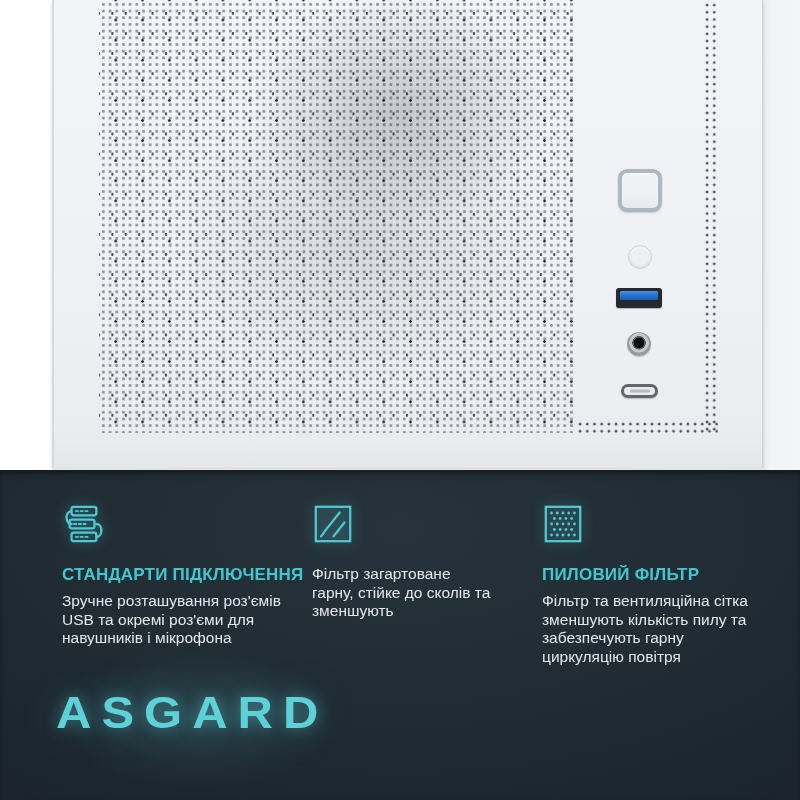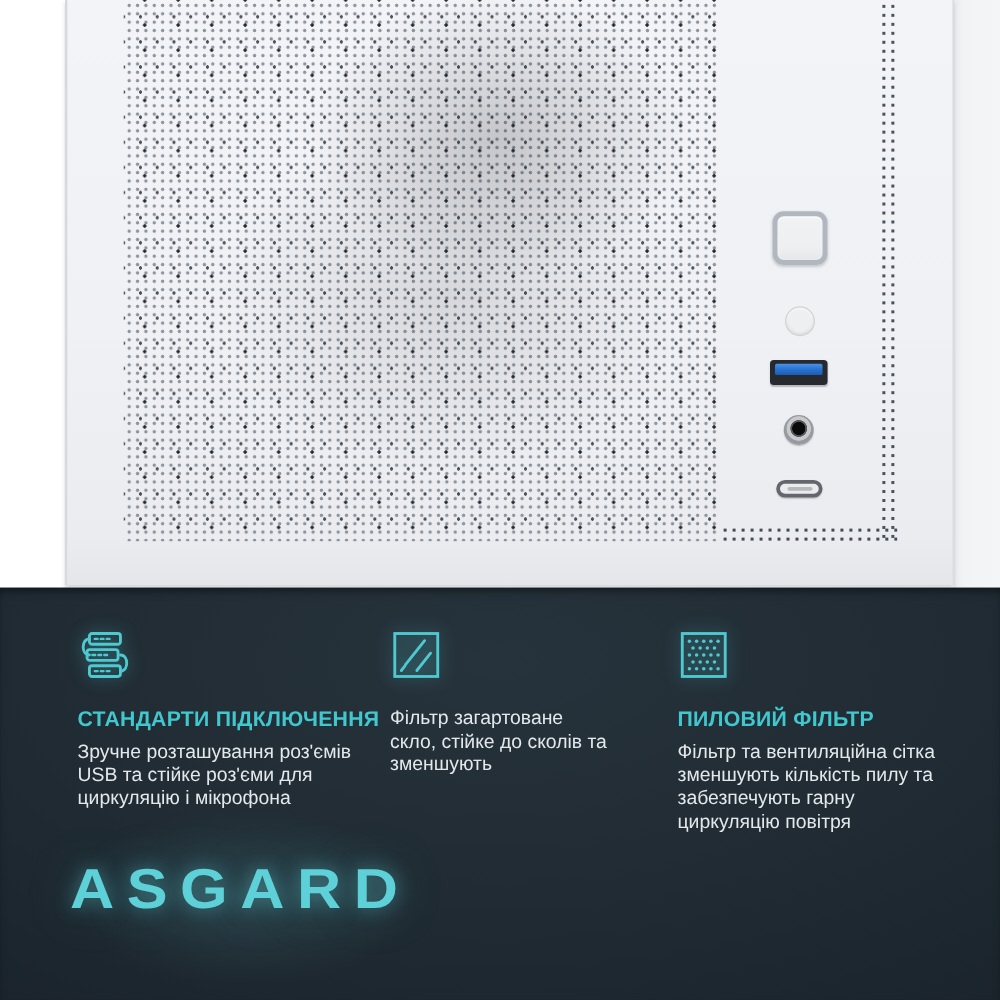--- a/index.html
+++ b/index.html
@@ -150,35 +150,35 @@
               <line x1="17.5" y1="22" x2="19.8" y2="22"></line>
               <line x1="22.5" y1="22" x2="24.8" y2="22"></line>
             <line x1="14.5" y1="35.5" x2="16.8" y2="35.5"></line>
               <line x1="19.5" y1="35.5" x2="21.8" y2="35.5"></line>
               <line x1="24.5" y1="35.5" x2="26.8" y2="35.5"></line>
           </g>
         </svg>
         <div class="feature-title">СТАНДАРТИ ПІДКЛЮЧЕННЯ</div>
         <div class="feature-desc">
           <div class="line">Зручне розташування роз'ємів</div>
-          <div class="line">USB та стійке роз'єми для</div>
-          <div class="line">циркуляцію і мікрофона</div>
+          <div class="line">USB та окремі роз'єми для</div>
+          <div class="line">навушників і мікрофона</div>
         </div>
       </div>
 
       <div class="feature c2">
         <svg class="feature-icon" viewBox="0 0 44 44" fill="none" stroke="#4fc9d0" stroke-width="2.4" stroke-linecap="round">
           <rect x="4" y="4" width="36" height="36" fill="rgba(79,201,208,0.07)"></rect>
           <line x1="13" y1="30" x2="29" y2="10"></line>
           <line x1="22.5" y1="35" x2="34" y2="20.5"></line>
           <line x1="9.5" y1="35" x2="12.5" y2="31.2"></line>
         </svg>
         <div class="feature-desc">
           <div class="line">Фільтр загартоване</div>
-          <div class="line">скло, стійке до сколів та</div>
+          <div class="line">гарну, стійке до сколів та</div>
           <div class="line">зменшують</div>
         </div>
       </div>
 
       <div class="feature c3">
         <svg class="feature-icon" viewBox="0 0 44 44" fill="none" stroke="#4fc9d0" stroke-width="2.4">
           <rect x="4" y="4" width="36" height="36" fill="rgba(79,201,208,0.05)"></rect>
           <g fill="#4fc9d0" stroke="none">
             <circle cx="10" cy="10.5" r="1.5"></circle>
               <circle cx="16" cy="10.5" r="1.5"></circle>

